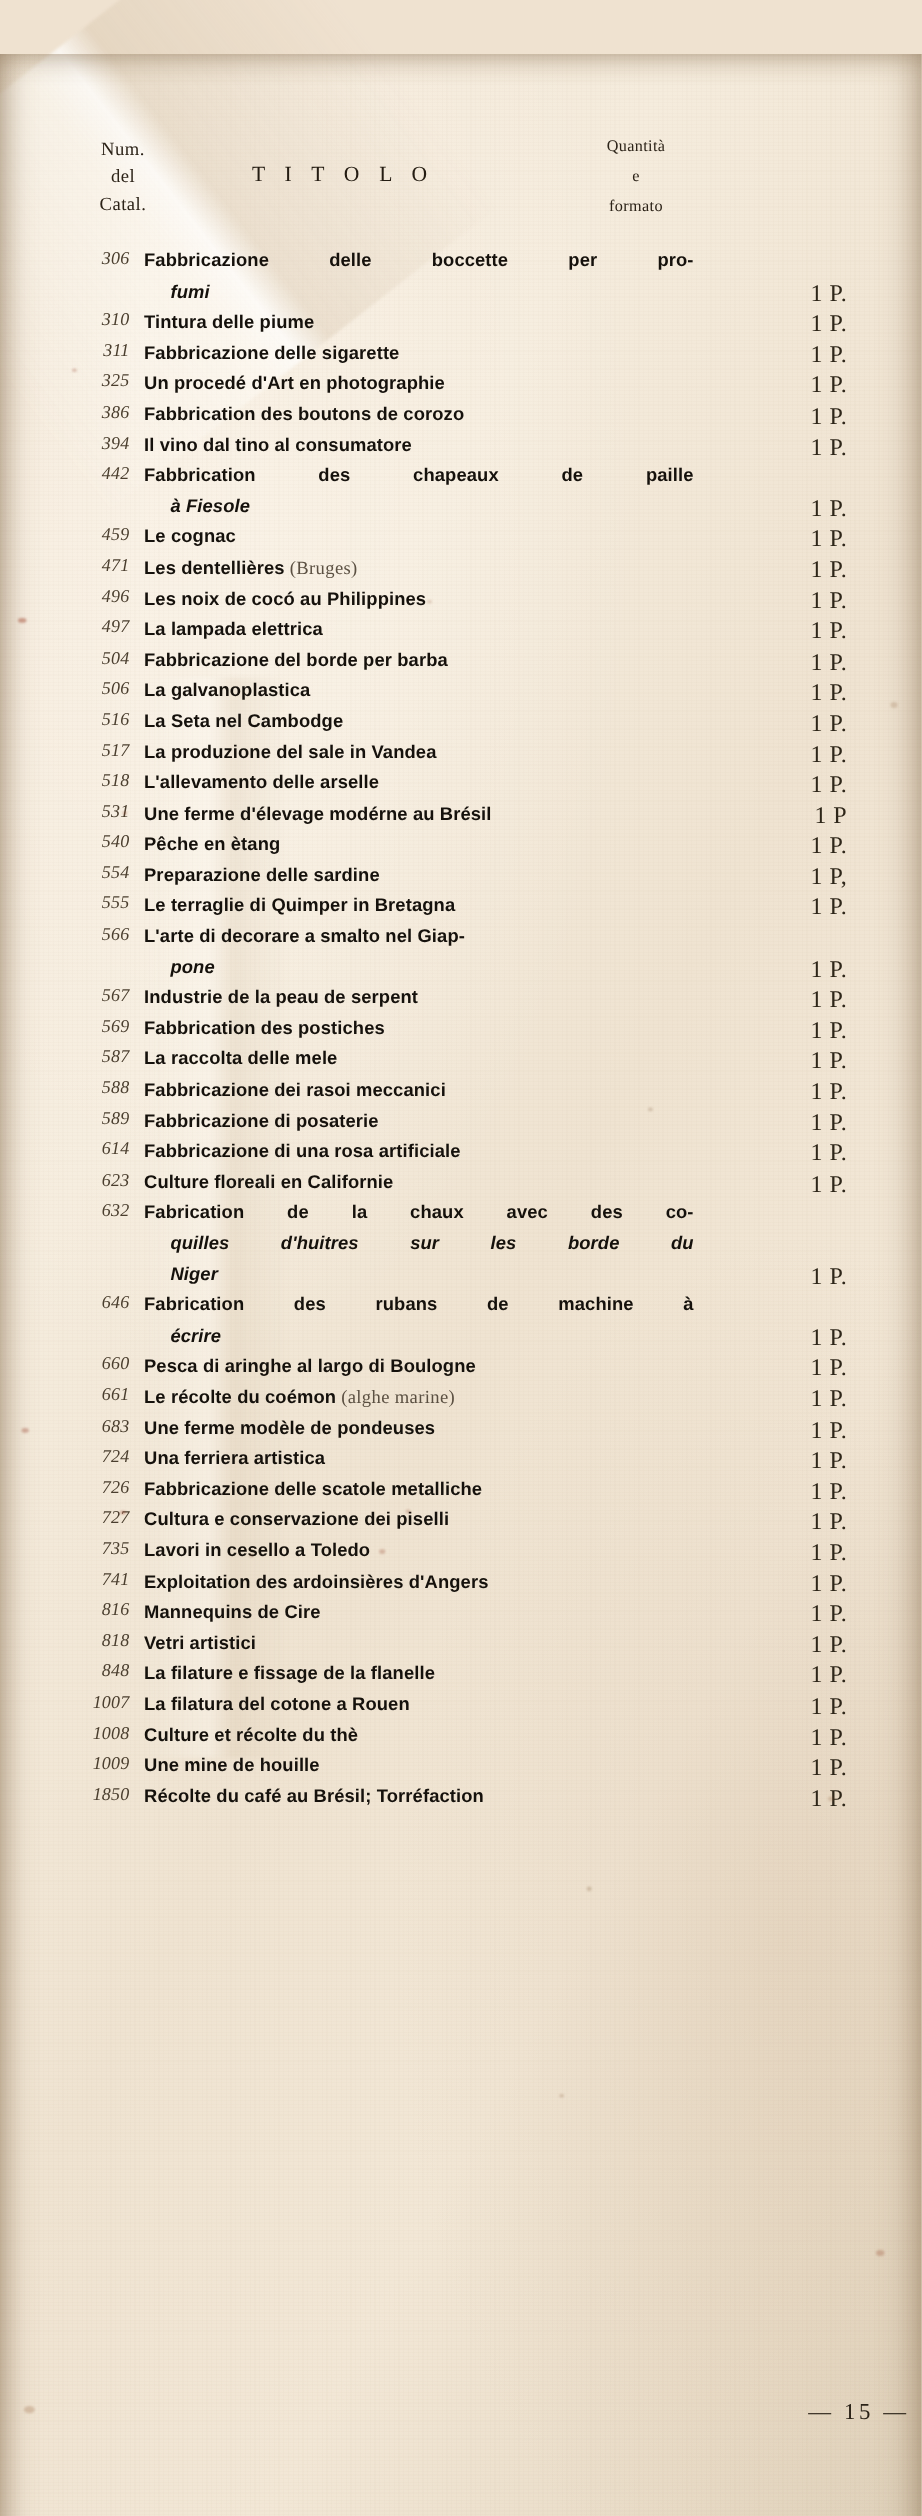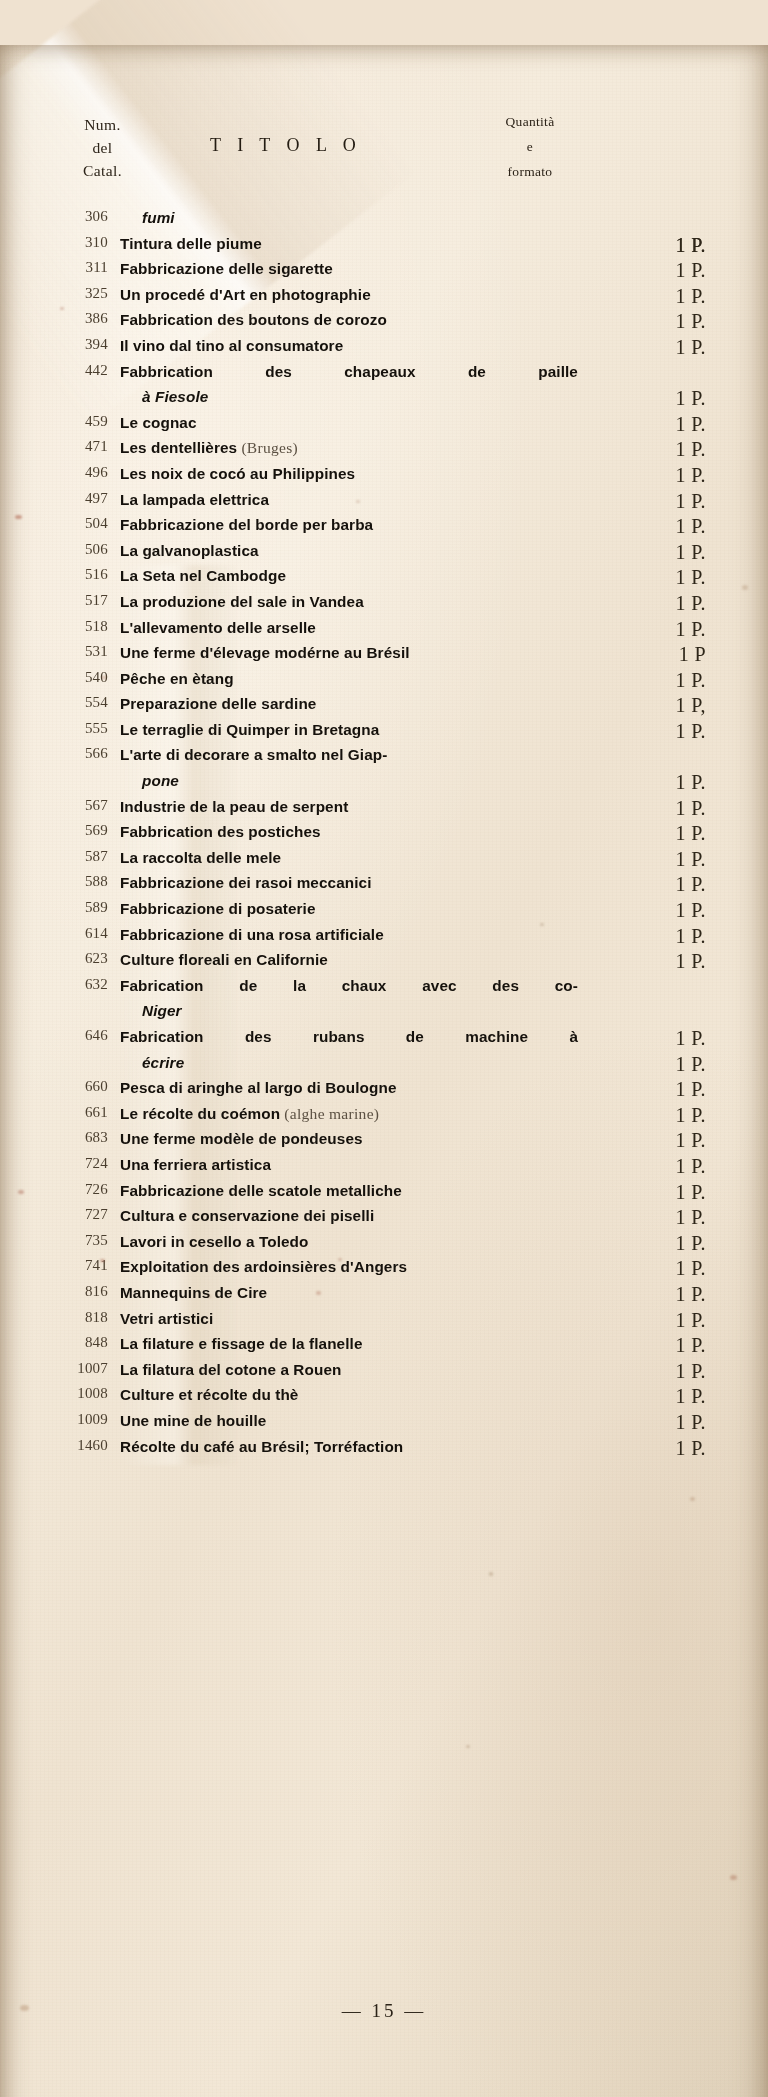--- a/index.html
+++ b/index.html
@@ -140,20 +140,21 @@
   .num {
     position: absolute;
     left: 46px;
     width: 62px;
     text-align: right;
     font-family: "Liberation Serif", serif;
     font-size: 15px;
     color: #4a3e2e;
     letter-spacing: 0.2px;
     top: 3px;
+    font-style: italic;
   }
   .title {
     margin-left: 120px;
     margin-right: 190px;
     font-family: "Liberation Sans", sans-serif;
     font-weight: bold;
     font-size: 15.3px;
     line-height: 25.6px;
     color: #15110c;
     letter-spacing: 0.1px;
@@ -184,23 +185,23 @@
     font-size: 20px;
     color: #2e2619;
     letter-spacing: 0.4px;
     white-space: nowrap;
   }
 
   
   .footer {
     position: absolute;
     left: 0;
-    right: 0;
+    right: 10px;
     top: 1955px;
-    text-align: center;
+    text-align: right;
     font-family: "Liberation Serif", serif;
     font-size: 19px;
     letter-spacing: 3px;
     color: #2b2318;
   }
 </style>
 </head>
 <body>
 
 <div id="page">
@@ -221,20 +222,27 @@
         <div>Quantità</div>
         <div>e</div>
         <div>formato</div>
       </div>
     </div>
 
     <div id="rows">
         <div class="row">
           <div class="num">306</div>
           <div class="title">
+            <div class="ln just">
+              <span>Fabbricazione</span>
+              <span>delle</span>
+              <span>boccette</span>
+              <span>per</span>
+              <span>pro-</span>
+            </div>
             <div class="ln cont">fumi</div>
           </div>
           <div class="qty" style="top: 28.6px;">1 P.</div>
         </div>
         <div class="row">
           <div class="num">310</div>
           <div class="title">
             <div class="ln">Tintura delle piume</div>
           </div>
           <div class="qty" style="top: 3px;">1 P.</div>
@@ -434,20 +442,28 @@
           <div class="title">
             <div class="ln just">
               <span>Fabrication</span>
               <span>de</span>
               <span>la</span>
               <span>chaux</span>
               <span>avec</span>
               <span>des</span>
               <span>co-</span>
             </div>
+            <div class="ln cont just">
+              <span>quilles</span>
+              <span>d'huitres</span>
+              <span>sur</span>
+              <span>les</span>
+              <span>borde</span>
+              <span>du</span>
+            </div>
             <div class="ln cont">Niger</div>
           </div>
           <div class="qty" style="top: 54.2px;">1 P.</div>
         </div>
         <div class="row">
           <div class="num">646</div>
           <div class="title">
             <div class="ln just">
               <span>Fabrication</span>
               <span>des</span>
@@ -552,21 +568,21 @@
           <div class="qty" style="top: 3px;">1 P.</div>
         </div>
         <div class="row">
           <div class="num">1009</div>
           <div class="title">
             <div class="ln">Une mine de houille</div>
           </div>
           <div class="qty" style="top: 3px;">1 P.</div>
         </div>
         <div class="row">
-          <div class="num">1460</div>
+          <div class="num">1850</div>
           <div class="title">
             <div class="ln">Récolte du café au Brésil; Torréfaction</div>
           </div>
           <div class="qty" style="top: 3px;">1 P.</div>
         </div>
       </div>
 
     <div class="footer">— 15 —</div>
   </div>
 

